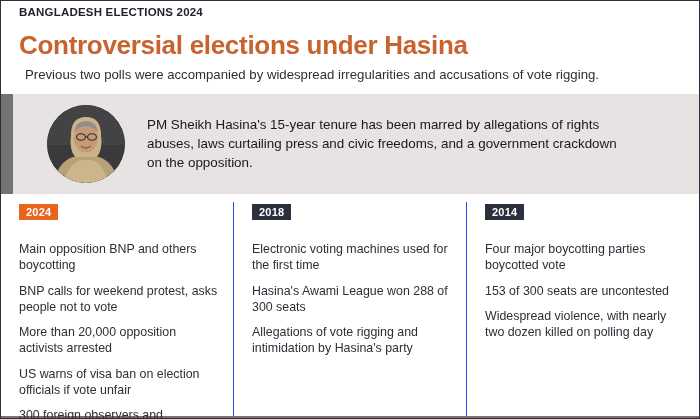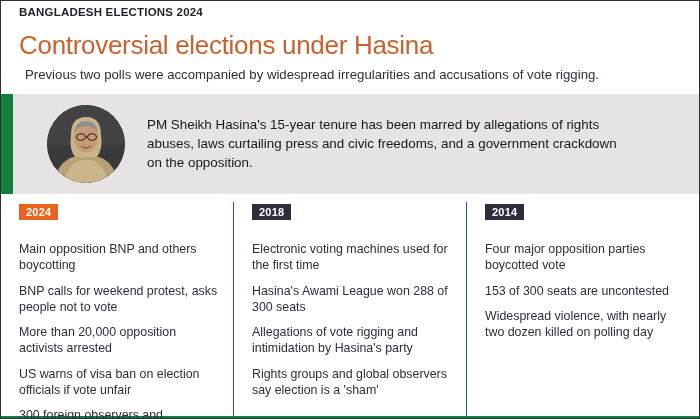--- a/index.html
+++ b/index.html
@@ -8,41 +8,41 @@
     background: #ffffff;
   }
   body {
     font-family: "Liberation Sans", sans-serif;
   }
   #infographic {
     position: relative;
     width: 700px;
     height: 419px;
     box-sizing: border-box;
-    background: #15803d;
+    background: #737373;
     border: 1px solid #2b2f38;
     overflow: hidden;
   }
 
   
   .header {
     padding: 5px 18px 4px 18px;
     background: #ffffff;
   }
   .kicker {
     font-size: 11.5px;
     font-weight: bold;
     letter-spacing: 0.2px;
     color: #1d212b;
     line-height: 1.1;
     margin: 0 0 1px 0;
   }
   .headline {
     font-size: 26px;
-    font-weight: normal;
+    font-weight: bold;
     color: #c8622e;
     line-height: 1.12;
     letter-spacing: -0.3px;
     margin: 12px 0 3px 0;
   }
   .standfirst {
     font-size: 13.2px;
     color: #2b2f38;
     line-height: 1.38;
     margin: 6px;
@@ -168,27 +168,26 @@
         <li>300 foreign observers and journalists authorised to monitor polls</li>
       </ul>
     </div>
 
     <div class="col">
       <span class="badge navy">2018</span>
       <ul class="points">
         <li>Electronic voting machines used for the first time</li>
         <li>Hasina's Awami League won 288 of 300  seats</li>
         <li>Allegations of vote rigging and intimidation by Hasina's party</li>
-        <li>Rights groups and global observers say election is a 'sham'</li>
       </ul>
     </div>
 
     <div class="col">
       <span class="badge navy">2014</span>
       <ul class="points">
-        <li>Four major opposition parties boycotted vote</li>
+        <li>Four major boycotting parties boycotted vote</li>
         <li>153 of 300 seats are uncontested</li>
         <li>Widespread violence, with nearly two dozen killed on polling day</li>
       </ul>
     </div>
 
   </div>
 </div>
 
 </body></html>

